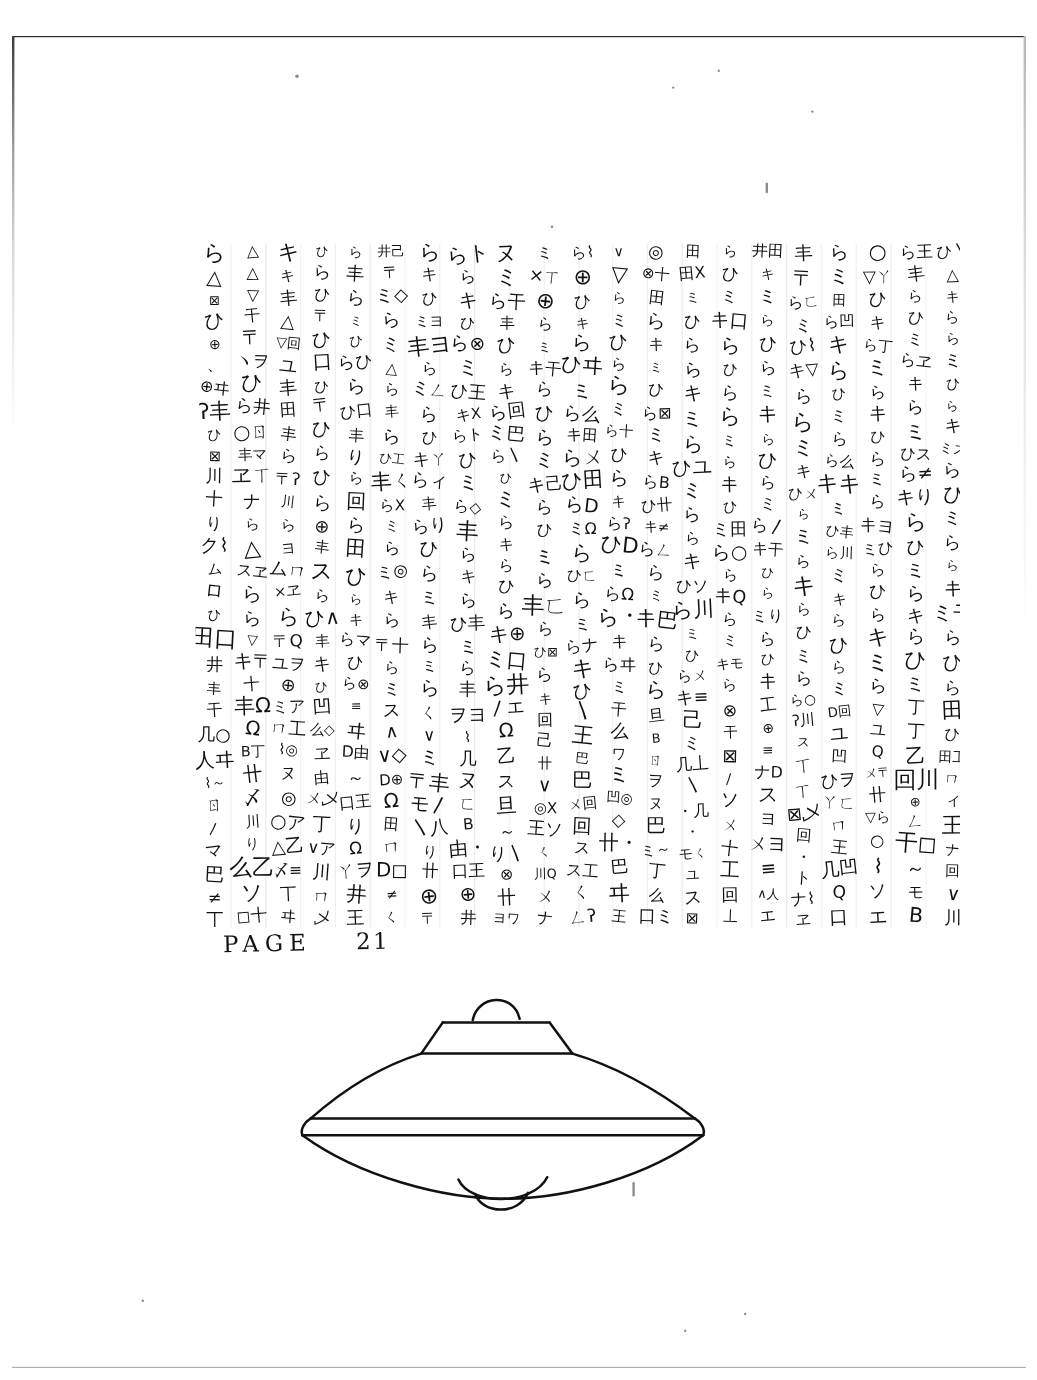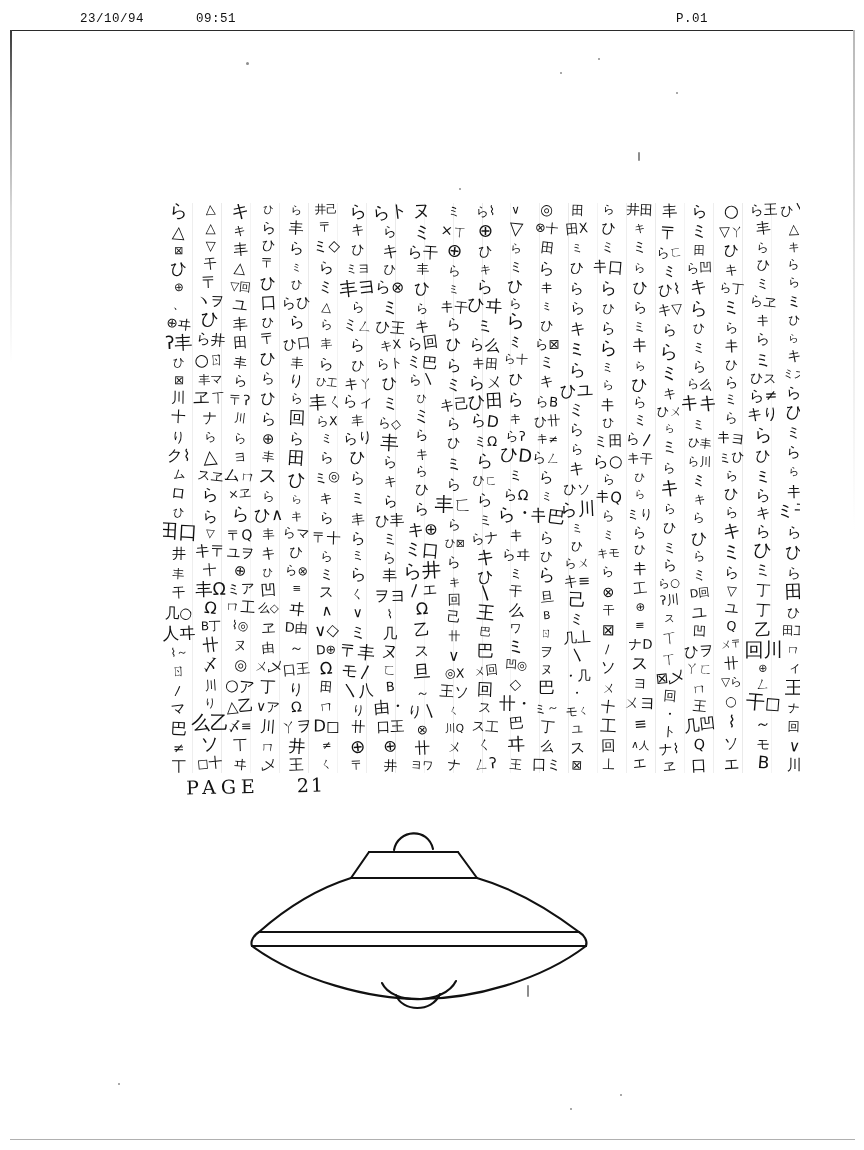--- a/index.html
+++ b/index.html
@@ -142,25 +142,20 @@
     width: 420px;
     height: 215px;
   }
   .saucer svg { display: block; }
 </style>
 </head>
 <body>
 
 <div id="page">
 
-  <div class="fax-header">
-    <span class="date">23/10/94</span>
-    <span class="time">09:51</span>
-    <span class="page-code">P.01</span>
-  </div>
   <div class="header-rule"></div>
 
   <div class="scan-edge-left"></div>
   <div class="scan-edge-right"></div>
   <div class="scan-edge-bottom"></div>
   <div class="speck" style="left:246px;top:62px;width:3px;height:3px;"></div>
   <div class="speck" style="left:598px;top:58px;width:2px;height:2px;"></div>
   <div class="speck" style="left:560px;top:72px;width:2px;height:2px;"></div>
   <div class="speck" style="left:676px;top:92px;width:2px;height:2px;"></div>
   <div class="speck" style="left:638px;top:152px;width:2px;height:9px;border-radius:1px;"></div>

